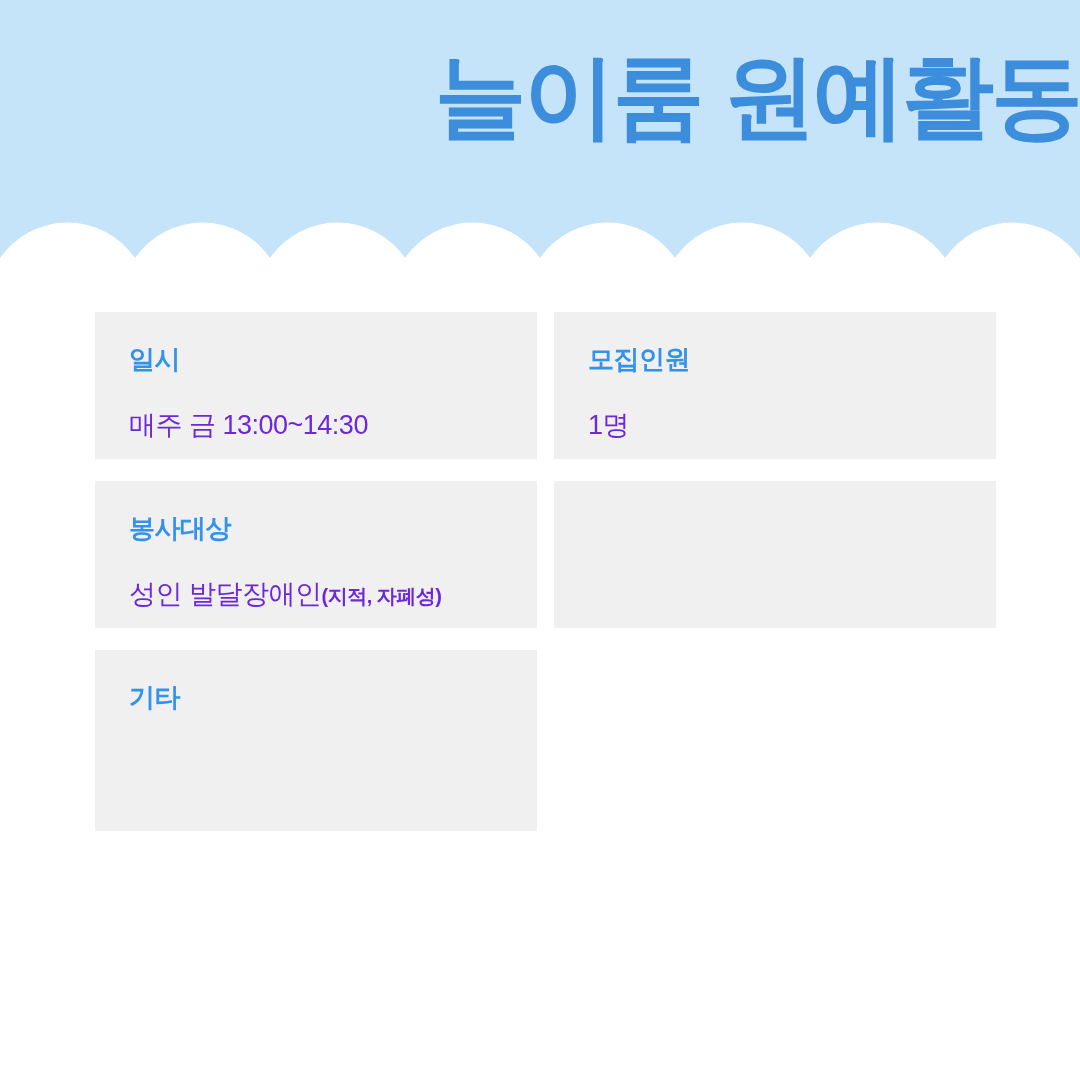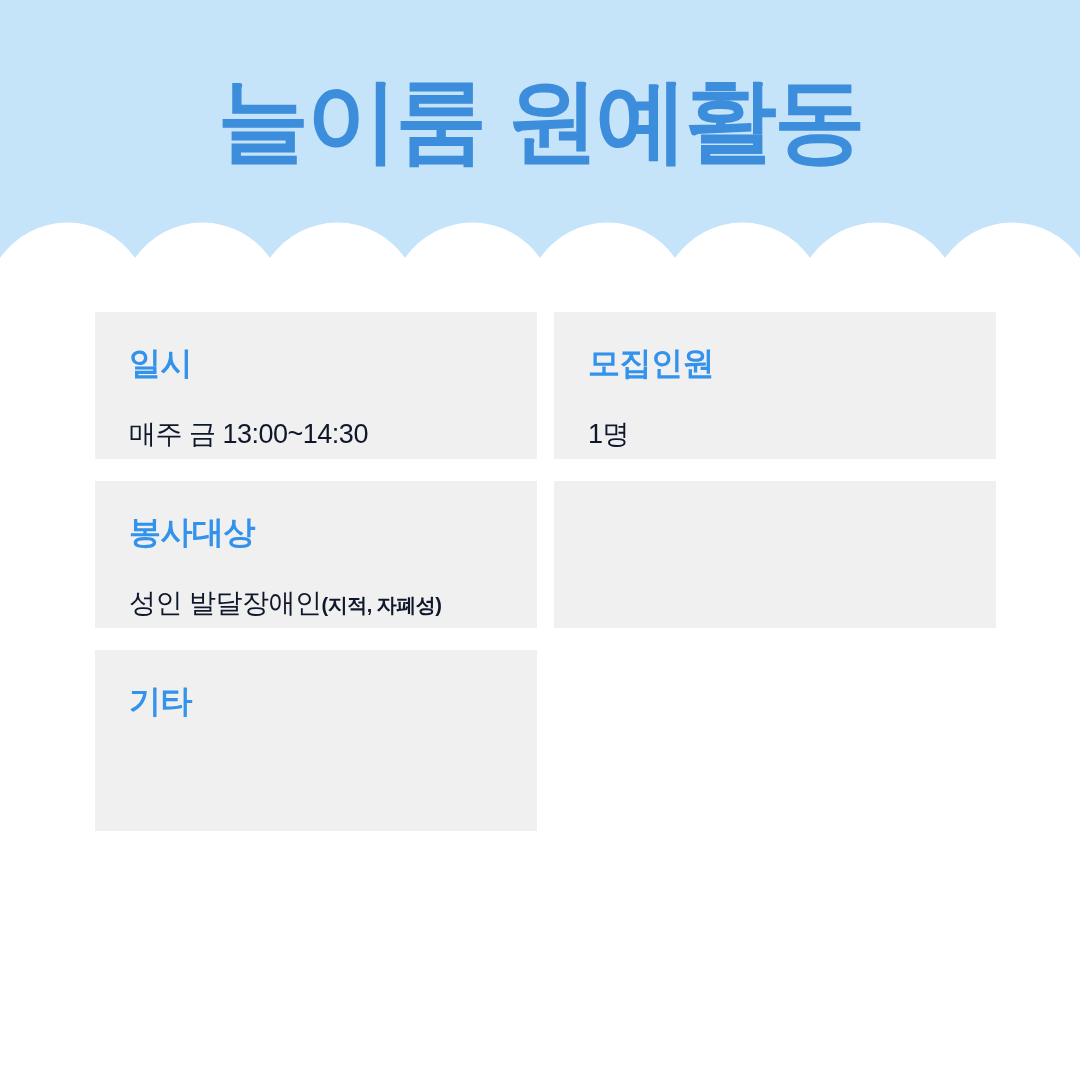--- a/index.html
+++ b/index.html
@@ -12,22 +12,22 @@
   }
 
   
   .header {
     position: relative;
     width: 1080px;
     height: 262px;
     background: #C6E4F9;
   }
   .poster-title {
-    padding-top: 72px;
-    text-align: center;
+    padding-top: 48px;
+    text-align: right;
     font-size: 92px;
     font-weight: 900;
     letter-spacing: -3px;
     color: #3C8DDB;
     line-height: 1.05;
     white-space: nowrap;
   }
   .scallops {
     position: absolute;
     left: 0;
@@ -45,29 +45,29 @@
     grid-template-rows: 147px 147px 181px 148px;
     column-gap: 17px;
     row-gap: 22px;
   }
   .card {
     background: #F0F0F0;
     padding: 30px 34px;
     overflow: hidden;
   }
   .card-heading {
-    font-size: 32px;
+    font-size: 26px;
     font-weight: 800;
     color: #3292EC;
     margin-bottom: 24px;
     letter-spacing: -0.5px;
   }
   .card-body {
     font-size: 27px;
-    color: #0f172a;
+    color: #6d28d9;
     letter-spacing: -0.5px;
   }
   .card-line { line-height: 48px; }
   .card-line .small { font-size: 20px; font-weight: bold; }
   .card-line .small:empty { display: none; }
 </style>
 </head>
 <body>
 
 <div class="header">

